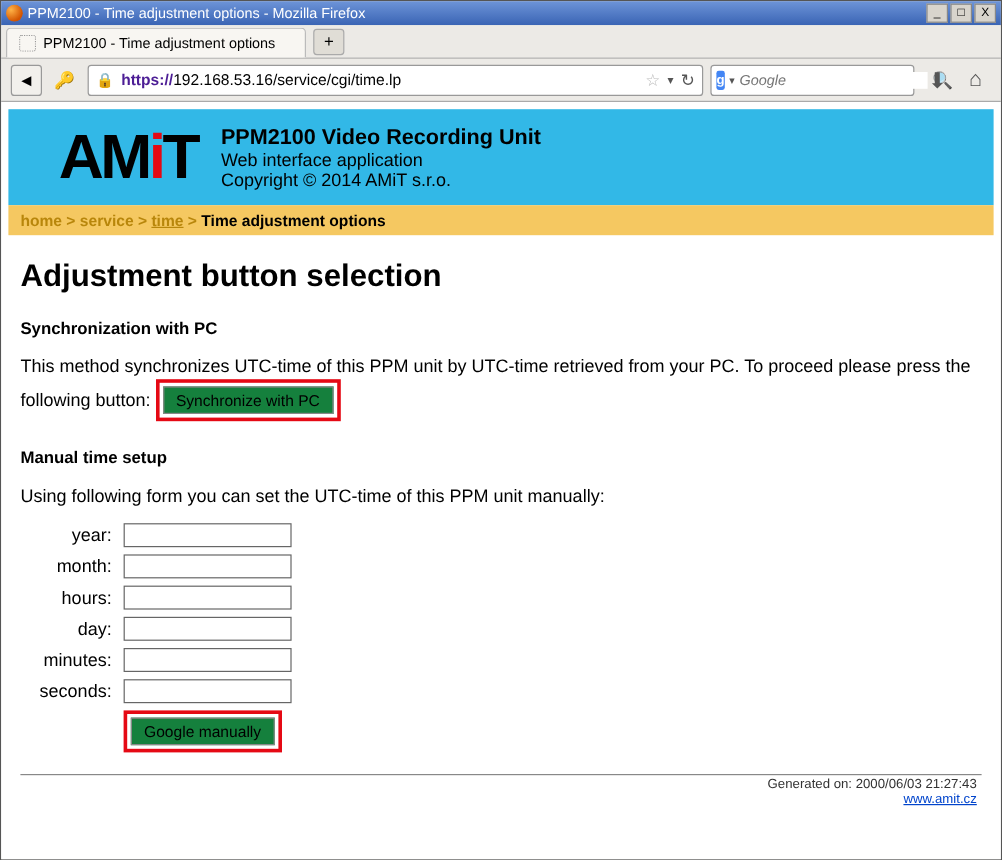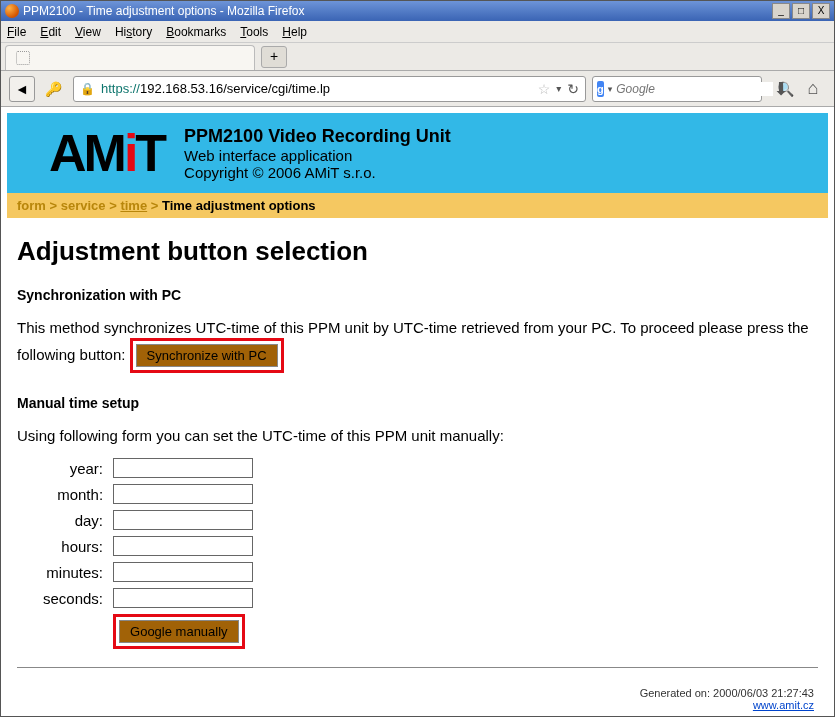--- a/index.html
+++ b/index.html
@@ -122,21 +122,21 @@
   background: #fff;
   border: 1px solid #999;
   border-radius: 3px;
   display: flex;
   align-items: center;
   padding: 0 6px;
   gap: 6px;
   font-size: 13px;
 }
 .urlbar .lock { font-size: 12px; color: #666; }
-.urlbar .proto { color: #0f766e; }
+.urlbar .proto { color: #4c1d95; font-weight: bold; }
 .urlbar .host { color: #000; }
 .urlbar .path { color: #000000; }
 .urlbar .spacer { flex: 1; }
 .urlbar .star { color: #bbb; font-size: 14px; cursor: pointer; }
 .urlbar .dd { color: #555; font-size: 10px; cursor: pointer; }
 .urlbar .reload { color: #555; font-size: 14px; cursor: pointer; }
 .searchbar {
   width: 170px;
   height: 26px;
   background: #fff;
@@ -220,85 +220,76 @@
   font-size: 14px;
   margin-bottom: 14px;
 }
 .page-body p {
   font-size: 15px;
   line-height: 1.4;
   margin-bottom: 8px;
 }
 .sync-row { margin-bottom: 22px; }
 .btn {
-  background: #a16207;
+  background: #15803d;
   border: 1px solid #888;
   padding: 3px 10px;
   font-size: 13px;
   cursor: pointer;
   font-family: inherit;
 }
 .red-box {
   display: inline-block;
   border: 3px solid #e50914;
   padding: 3px;
 }
 .form-table {
-  margin-left: 20px;
+  margin-left: 10px;
   font-size: 15px;
 }
 .form-table td { padding: 2px 4px; }
 .form-table td:first-child { text-align: right; }
 .form-table input[type=text] {
   width: 140px;
   height: 20px;
   border: 1px solid #666;
   padding: 0 3px;
 }
 .footer-line {
   border-top: 1px solid #888;
   margin-top: 14px;
 }
 .footer {
   text-align: right;
   font-size: 11px;
   color: #333;
   padding: 2px 4px 0 0;
-  margin-top: 17px;
 }
 .footer a { color: #0044cc; }
 </style>
 </head>
 <body>
 
 <div class="window-frame">
 
   <div class="titlebar">
     <div class="ff-icon"></div>
     <div class="title">PPM2100 - Time adjustment options - Mozilla Firefox</div>
     <div class="win-btns">
       <div class="win-btn">_</div>
       <div class="win-btn">□</div>
       <div class="win-btn">X</div>
     </div>
   </div>
 
-  <div class="menubar">
-    <span><u>F</u>ile</span>
-    <span><u>E</u>dit</span>
-    <span><u>V</u>iew</span>
-    <span>Hi<u>s</u>tory</span>
-    <span><u>B</u>ookmarks</span>
-    <span><u>T</u>ools</span>
-    <span><u>H</u>elp</span>
-  </div>
 
   <div class="tabstrip">
     <div class="tab">
       <div class="page-icon"></div>
+      <span>PPM2100 - Time adjustment options</span>
     </div>
     <div class="newtab-btn">+</div>
   </div>
 
   <div class="navbar">
     <div class="nav-btn">◄</div>
     <div class="nav-btn" style="border:none;background:none">🔑</div>
     <div class="urlbar">
       <span class="lock">🔒</span>
       <span>
@@ -319,26 +310,26 @@
     <div class="nav-btn" style="border:none;background:none;font-size:18px;color:#555">⌂</div>
   </div>
 
   <div class="content-wrap">
     <div class="page">
       <div class="page-header">
         <div class="logo">AM<span class="i-dot">i</span>T</div>
         <div class="header-text">
           <div class="t1">PPM2100 Video Recording Unit</div>
           <div class="t2">Web interface application</div>
-          <div class="t3">Copyright © 2006 AMiT s.r.o.</div>
+          <div class="t3">Copyright © 2014 AMiT s.r.o.</div>
         </div>
       </div>
 
       <div class="breadcrumb">
-        <a href="#">form</a>
+        <a href="#">home</a>
         <span class="sep"> &gt; </span>
         <a href="#">service</a>
         <span class="sep"> &gt; </span>
         <a href="#" class="time-link">time</a>
         <span class="sep"> &gt; </span>
         <span class="current">Time adjustment options</span>
       </div>
 
       <div class="page-body">
         <h1>Adjustment button selection</h1>
@@ -359,25 +350,25 @@
           <tbody>
               <tr>
             <td>year:</td>
             <td><input type="text" style=""></td>
           </tr>
           <tr>
             <td>month:</td>
             <td><input type="text" style=""></td>
           </tr>
           <tr>
+            <td>hours:</td>
+            <td><input type="text" style=""></td>
+          </tr>
+          <tr>
             <td>day:</td>
-            <td><input type="text" style=""></td>
-          </tr>
-          <tr>
-            <td>hours:</td>
             <td><input type="text" style=""></td>
           </tr>
           <tr>
             <td>minutes:</td>
             <td><input type="text" style=""></td>
           </tr>
           <tr>
             <td>seconds:</td>
             <td><input type="text" style=""></td>
           </tr>

